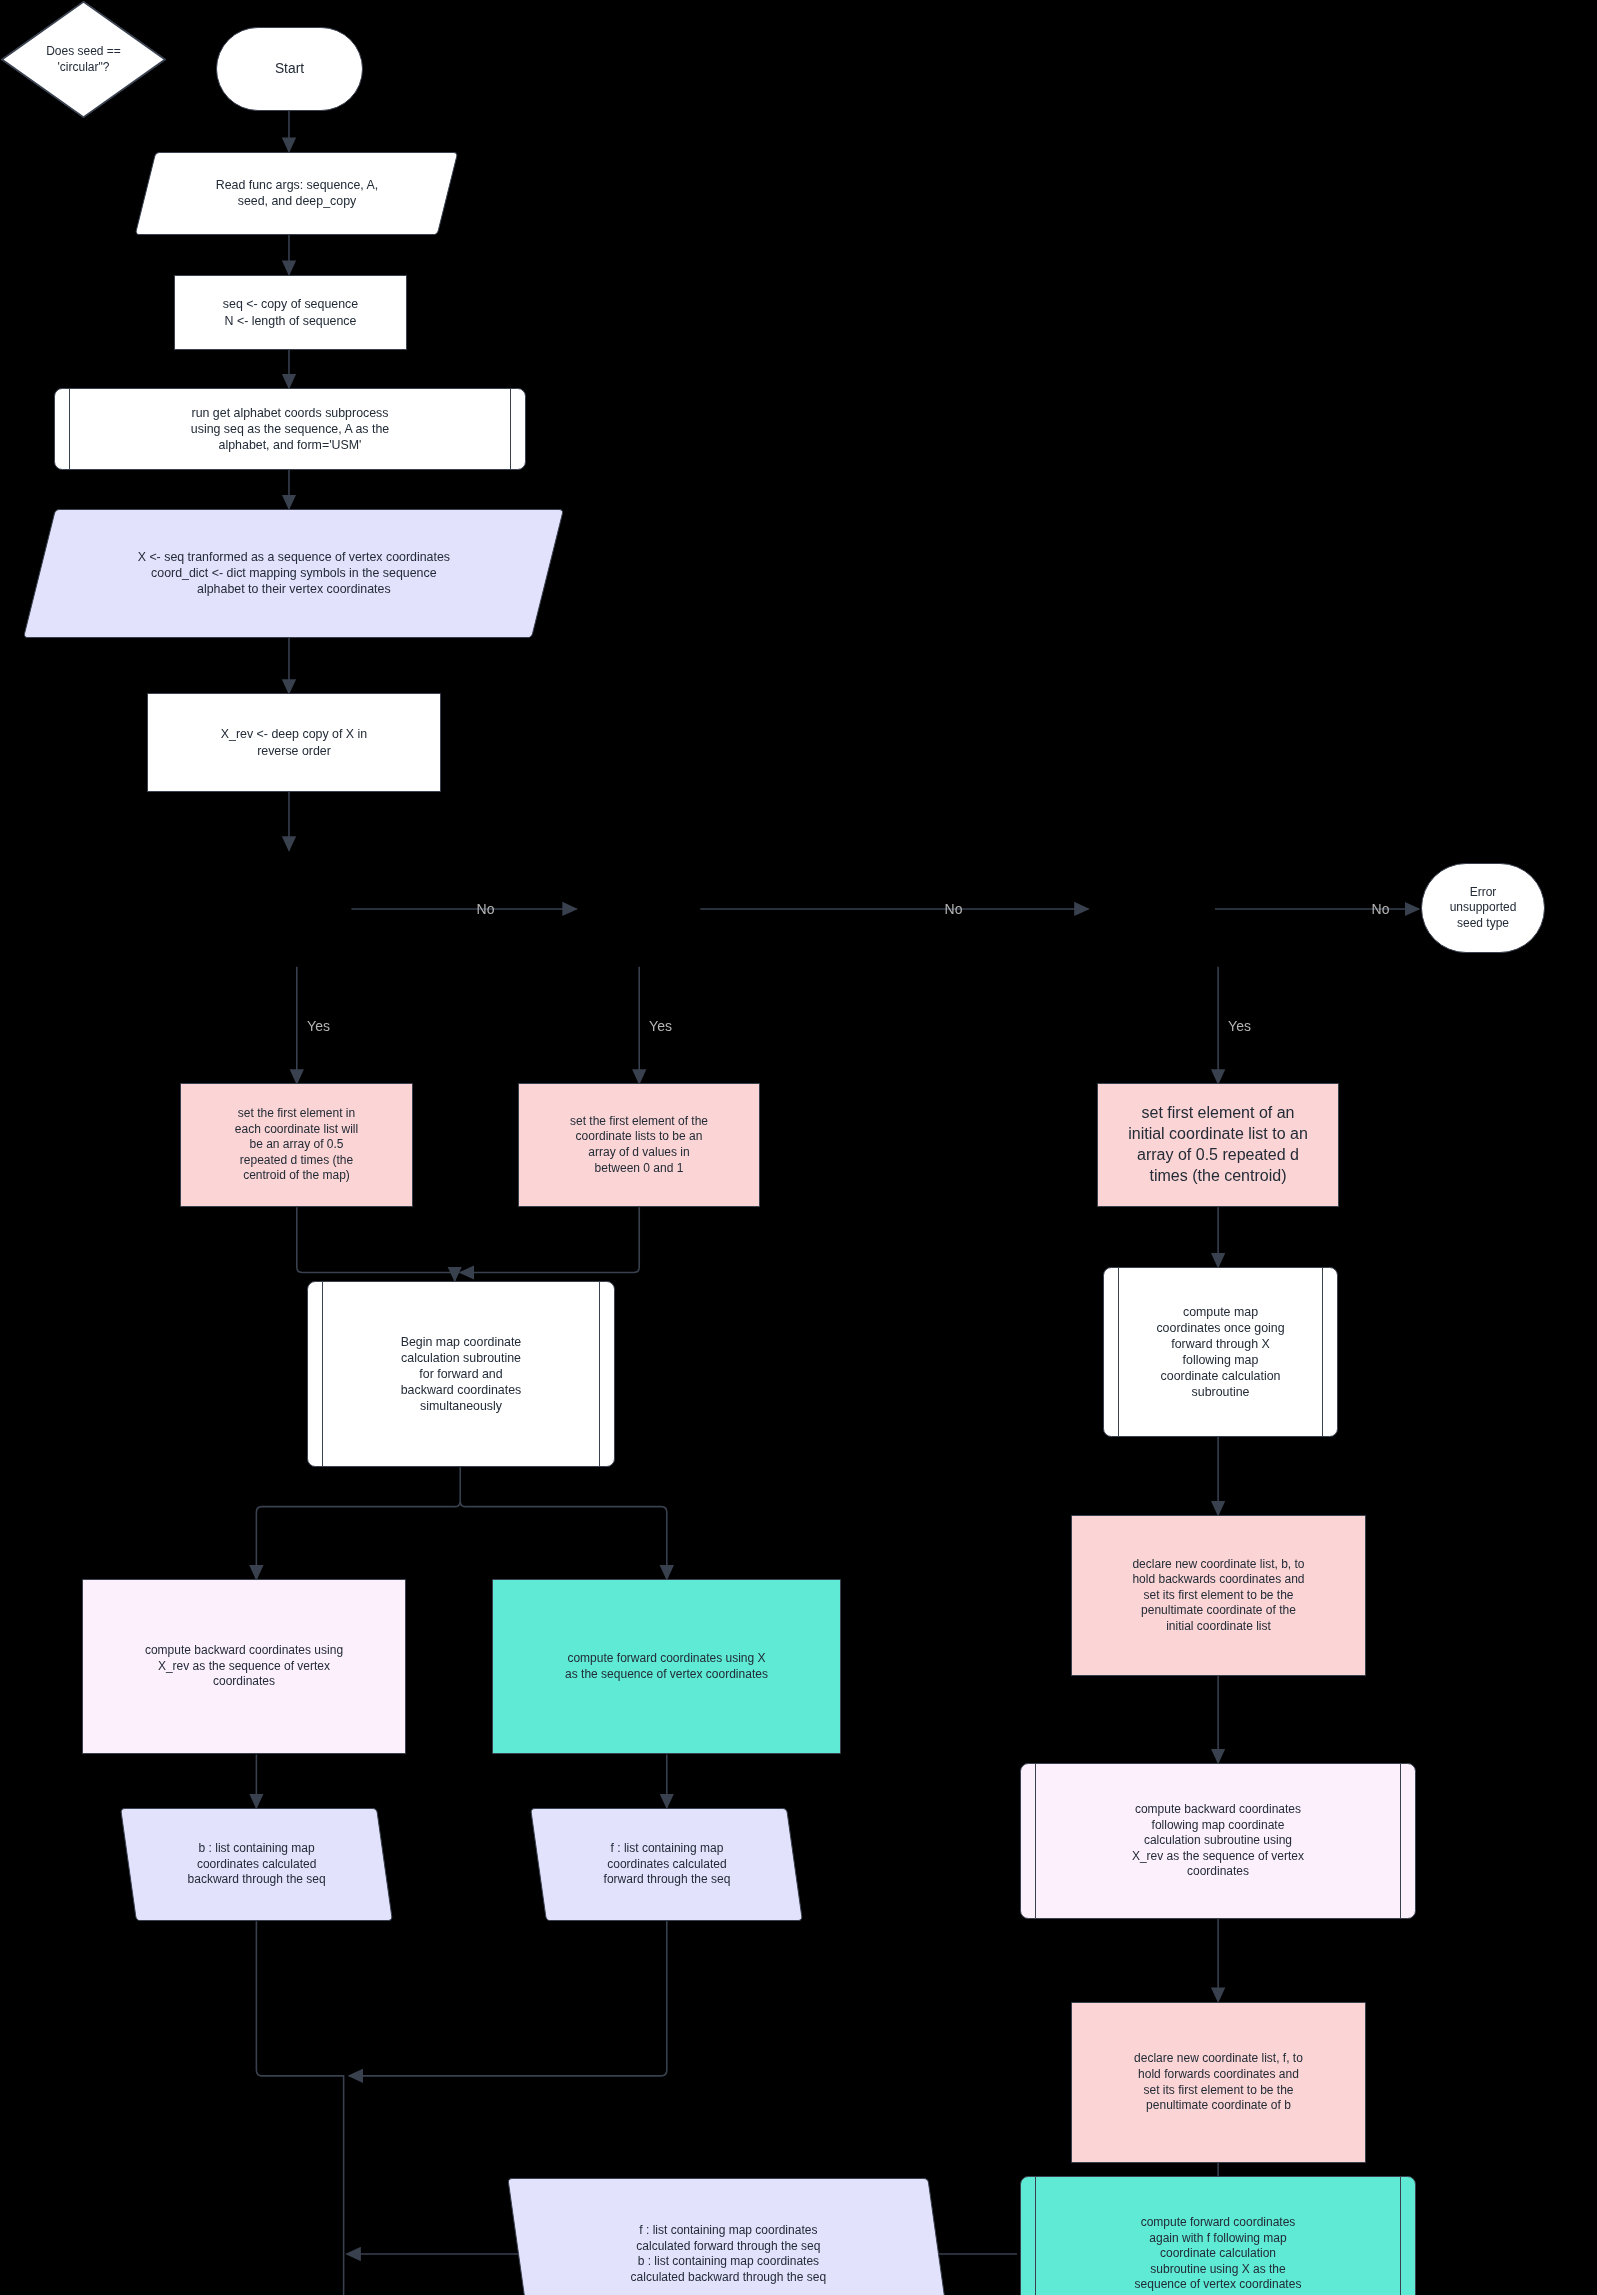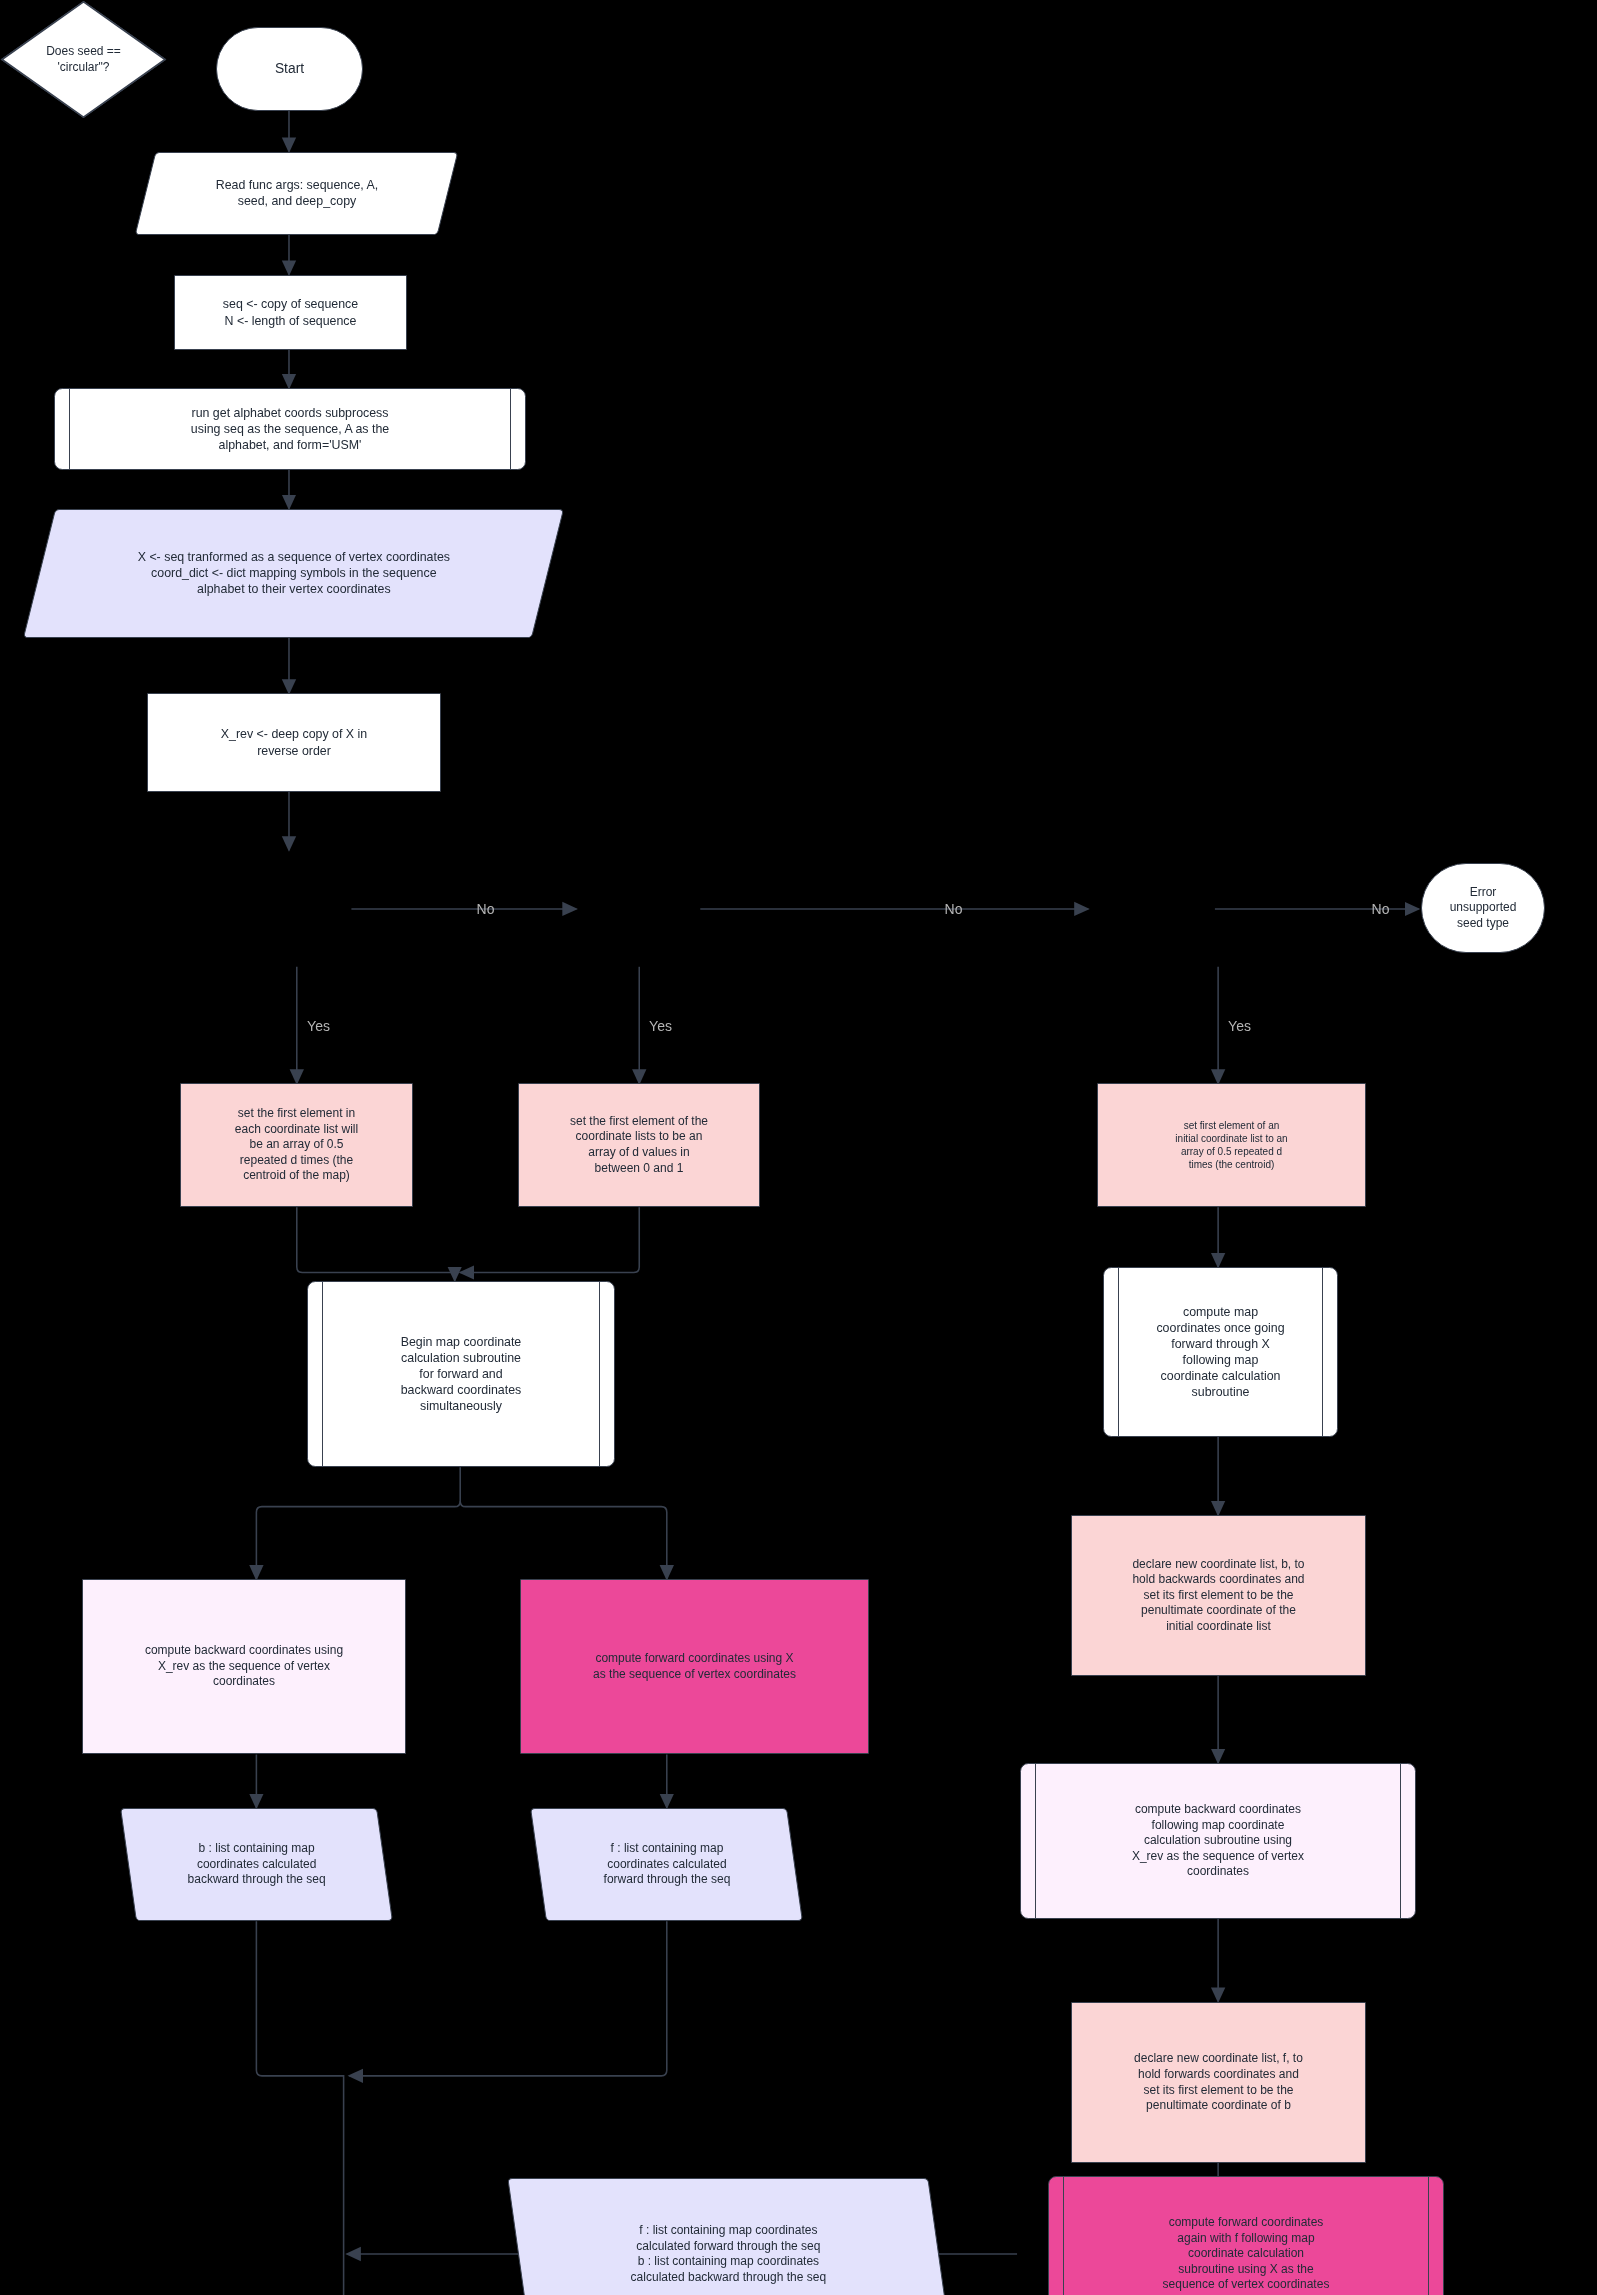--- a/index.html
+++ b/index.html
@@ -29,21 +29,21 @@
   .diamond{width:0;height:0;background:none;border:none;}
   .diamond .dmshape{position:absolute;left:0;top:0;}
   .diamond .dmlabel{position:absolute;display:flex;align-items:center;justify-content:center;
         text-align:center;color:#222b37;line-height:1.30;}
 
   
   .fill-white{background:#ffffff;}
   .fill-lav  {background:#e3e2fc;}
   .fill-pink {background:#fbd5d5;}
   .fill-pinkL{background:#fdf0fd;}
-  .fill-blue {background:#ec4899;margin-left:28px;}
+  .fill-blue {background:#5eead4;}
 
   .edge-label{position:absolute;color:#b5b5b5;font-size:14px;
         transform:translate(-50%,-50%);white-space:nowrap;padding-left:43px;}
 </style>
 </head>
 <body>
 
 <div id="canvas">
 
   <svg id="edges" viewBox="0 0 3480 6705">
@@ -173,21 +173,21 @@
 centroid of the map)</span>
   </div>
 
   <div class="node rect fill-pink" style="left:518px;top:1083px;width:242px;height:124px;font-size:12px;">
     <span class="txt">set the first element of the
 coordinate lists to be an
 array of d values in
 between 0 and 1</span>
   </div>
 
-  <div class="node rect fill-pink" style="left:1097px;top:1083px;width:269px;height:124px;font-size:10px;">
+  <div class="node rect fill-pink" style="left:1097px;top:1083px;width:242px;height:124px;font-size:16px;">
     <span class="txt">set first element of an
 initial coordinate list to an
 array of 0.5 repeated d
 times (the centroid)</span>
   </div>
 
   <div class="node subroutine fill-white" style="left:307px;top:1281px;width:308px;height:186px;font-size:12.4px;">
     <span class="txt">Begin map coordinate
 calculation subroutine
 for forward and

